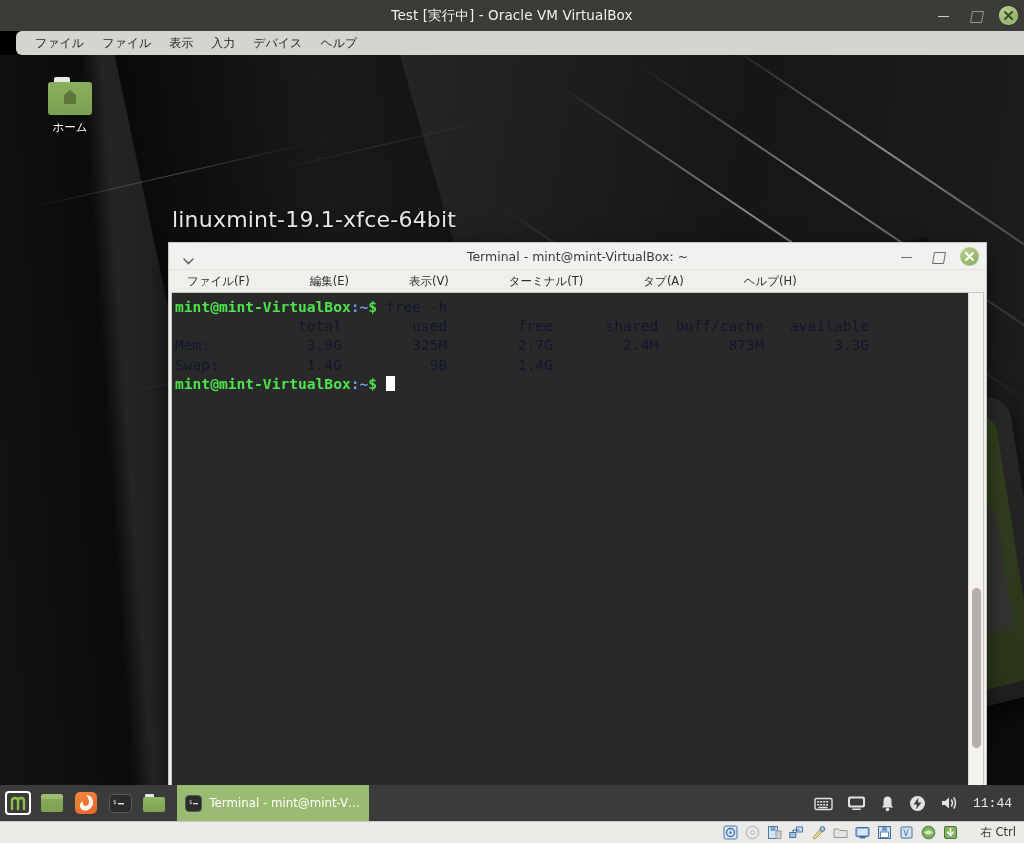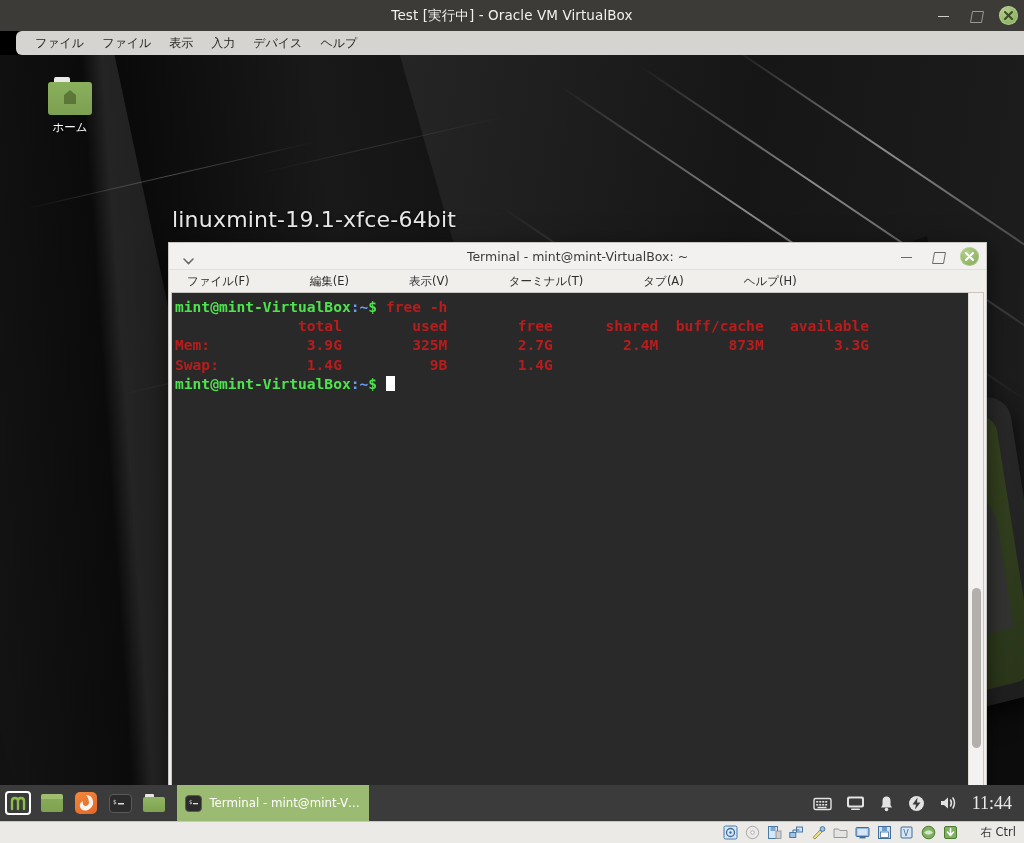--- a/index.html
+++ b/index.html
@@ -149,21 +149,21 @@
   .term-screen {
     position: absolute; left: 0; top: 0; right: 16px; bottom: 0;
     padding: 4px 0 0 3px; overflow: hidden;
   }
   .term-line {
     font-family: "DejaVu Sans Mono", "Liberation Mono", monospace;
     font-size: 14.6px; line-height: 19.2px; white-space: pre; color: #d8d8d8;
   }
   .tg { color: #4ee44e; font-weight: bold; }
   .tb { color: #6a9ef5; font-weight: bold; }
-  .tw { color: #b91c1c; font-weight: bold; }
+  .tw { color: #0f172a; }
   .cursor { display: inline-block; width: 9px; height: 15px; background: #ffffff; vertical-align: -2px; }
 
   .term-scroll {
     position: absolute; right: 0; top: 0; width: 15px; bottom: 0;
     background: #f4f2f0; border-left: 1px solid #dcd9d5; cursor: pointer;
   }
   .term-scroll .thumb {
     position: absolute; left: 3px; width: 9px; top: 295px; height: 160px;
     background: #b3b0ac; border-radius: 5px;
   }
@@ -189,21 +189,21 @@
 
   .task-btn {
     height: 36px; min-width: 192px; max-width: 192px; background: #9cbb72;
     display: flex; align-items: center; gap: 7px; padding: 0 8px; margin-left: 6px; cursor: pointer;
   }
   .task-btn .label {
     font-size: 11.8px; color: #ffffff; white-space: nowrap; overflow: hidden; text-overflow: ellipsis;
   }
   .tray { margin-left: auto; display: flex; align-items: center; gap: 14px; padding-right: 12px; }
   .tray .ti { cursor: pointer; display: flex; align-items: center; }
-  .clock { font-size: 18px; color: #e9e9e9; cursor: pointer; font-family: Liberation Serif, serif; }
+  .clock { font-size: 13px; color: #e9e9e9; cursor: pointer; font-family: Liberation Mono, monospace; }
 
   
   .vb-statusbar {
     position: absolute; left: 0; bottom: 0; width: 1024px; height: 22px;
     background: #eceae7; border-top: 1px solid #c9c6c1;
     display: flex; align-items: center; justify-content: flex-end; padding-right: 8px; gap: 6px;
   }
   .sb-ic { width: 16px; height: 16px; display: flex; align-items: center; justify-content: center; cursor: pointer; }
   .sb-hostkey { font-size: 11.5px; color: #333; margin-left: 16px; }
 </style>

